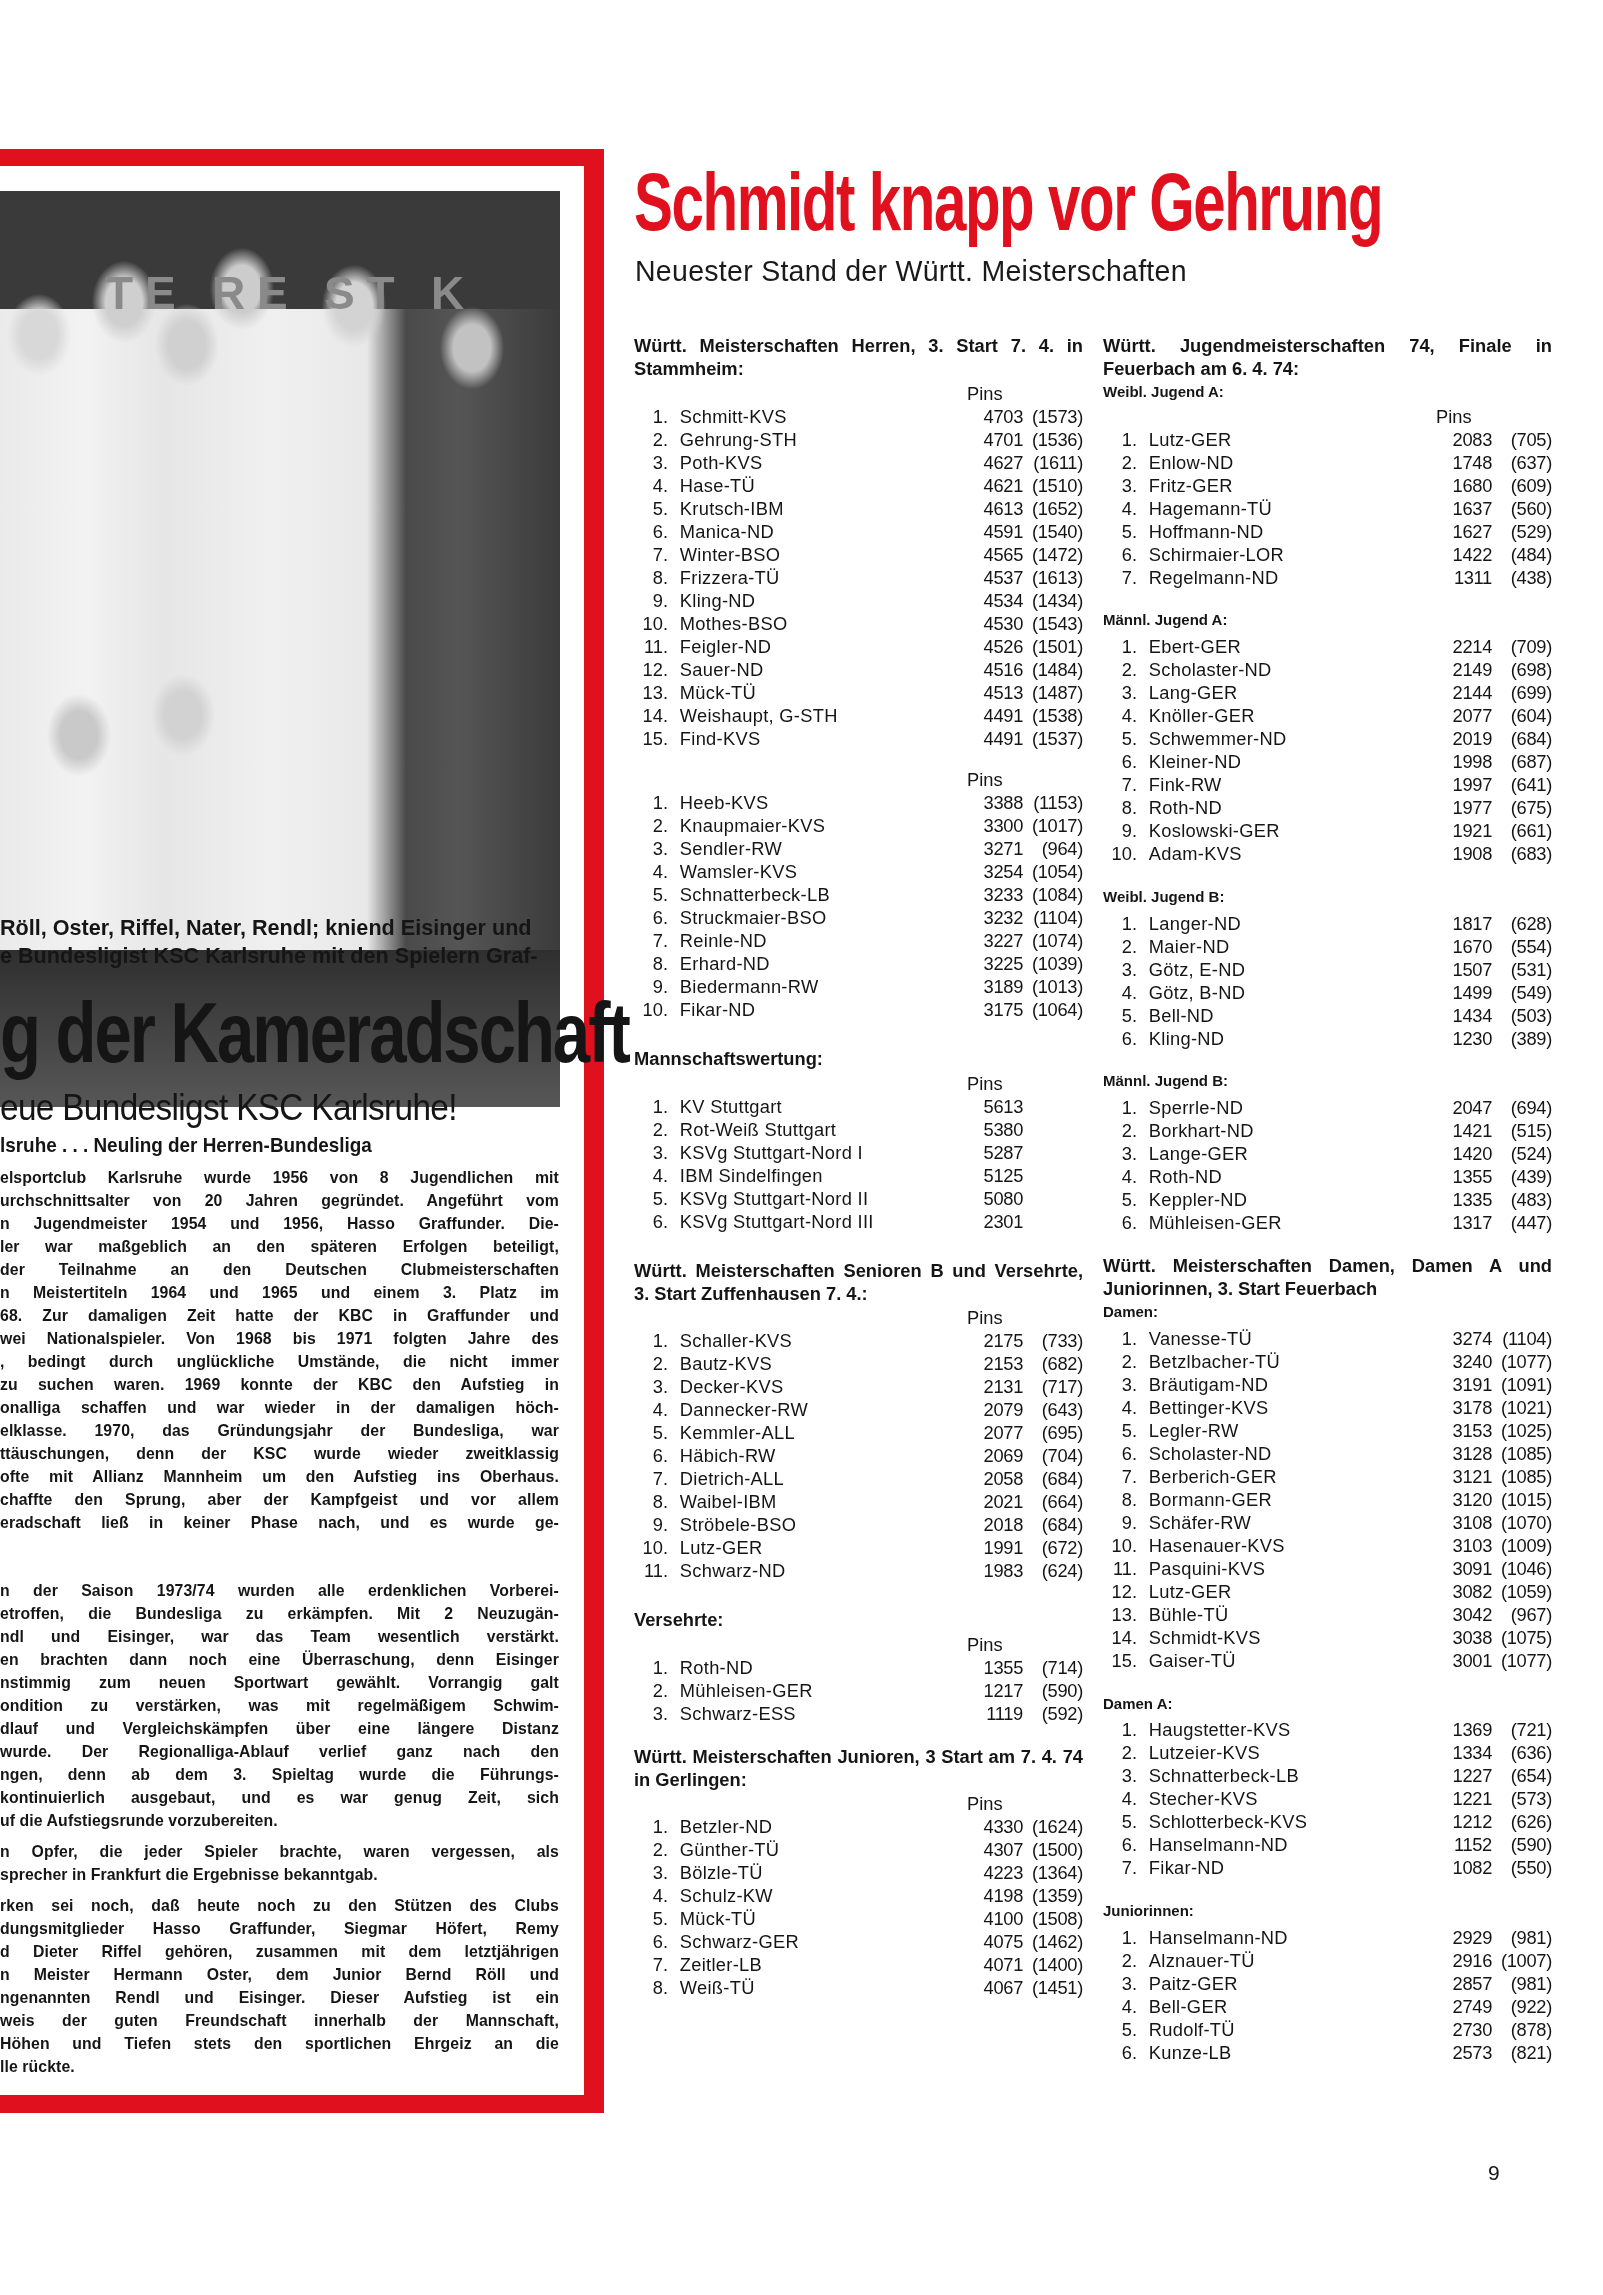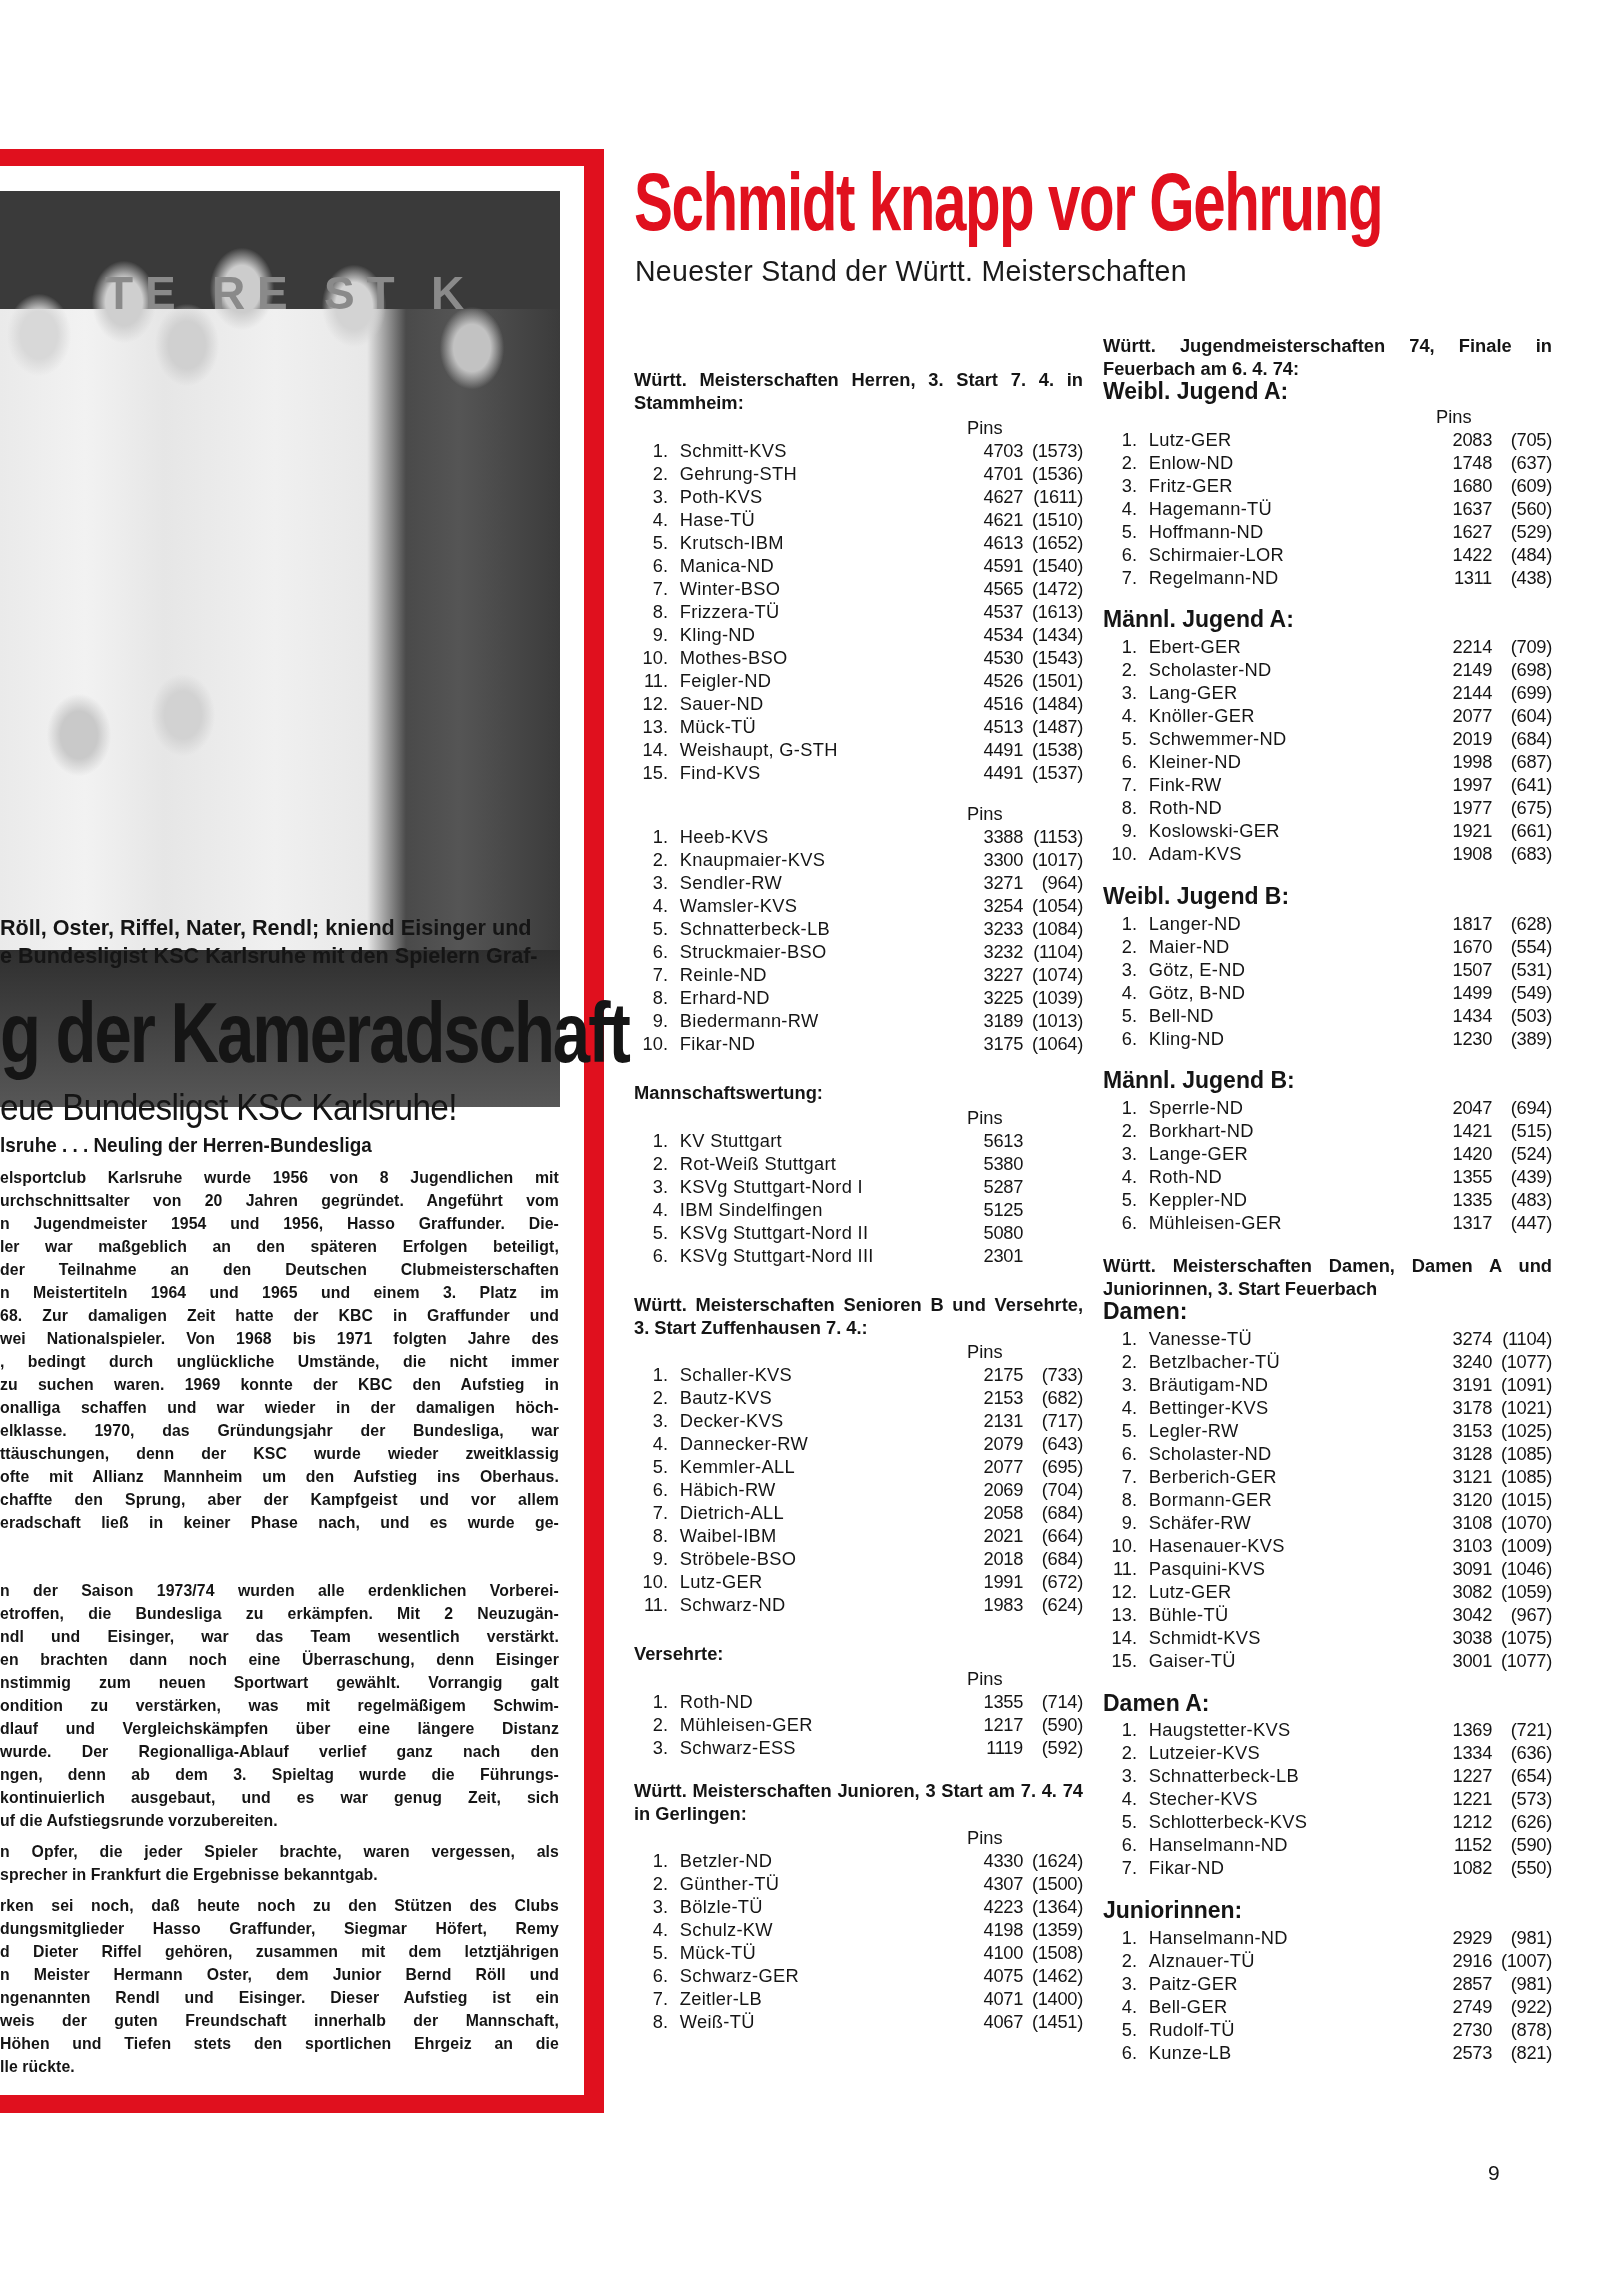--- a/index.html
+++ b/index.html
@@ -48,26 +48,26 @@
   .body-text .para { margin-bottom: 7.9px; }
   .body-text .para.gap-large { margin-bottom: 45px; }
 
   
   .main-title { position: absolute; left: 634px; top: 156px; font-size: 81px; font-weight: bold; color: #e0101e;
                 white-space: nowrap; letter-spacing: -2px; transform: scaleX(0.72); transform-origin: left; line-height: 92px; }
   .main-subtitle { position: absolute; left: 635px; top: 254px; font-size: 30px; white-space: nowrap; color: #1a1a1a;
                    letter-spacing: 0.3px; transform: scaleX(0.95); transform-origin: left; }
 
   .col { position: absolute; width: 449px; font-size: 18.3px; }
-  .col-mid { left: 634px; top: 334px; margin-top: 34px; }
+  .col-mid { left: 634px; top: 334px; }
   .col-right { left: 1103px; top: 334px; }
 
   .section { margin-bottom: 19.7px; }
   .sec-title { font-weight: bold; font-size: 18.3px; line-height: 23px; text-align: justify; text-align-last: left; }
-  .sec-sub { font-weight: bold; font-size: 23px; line-height: 23px; }
+  .sec-sub { font-weight: bold; font-size: 15px; line-height: 23px; }
   .pins-head { padding-left: 333px; line-height: 22px; font-size: 18.3px; margin-top: 2.6px; }
   .row { display: flex; line-height: 23px; font-size: 18.3px; }
   .row .rank { width: 34px; text-align: right; flex: none; }
   .row .name { padding-left: 11.8px; flex: 1; letter-spacing: 0.3px; white-space: nowrap; }
   .row .pins { width: 51px; text-align: right; flex: none; letter-spacing: -0.3px; }
   .row .sub  { width: 60px; text-align: right; flex: none; letter-spacing: -0.3px; }
   .rows-tight { margin-top: 3.9px; }
 
   .page-number { position: absolute; left: 1488px; top: 2161px; font-size: 21px; }
 </style>

